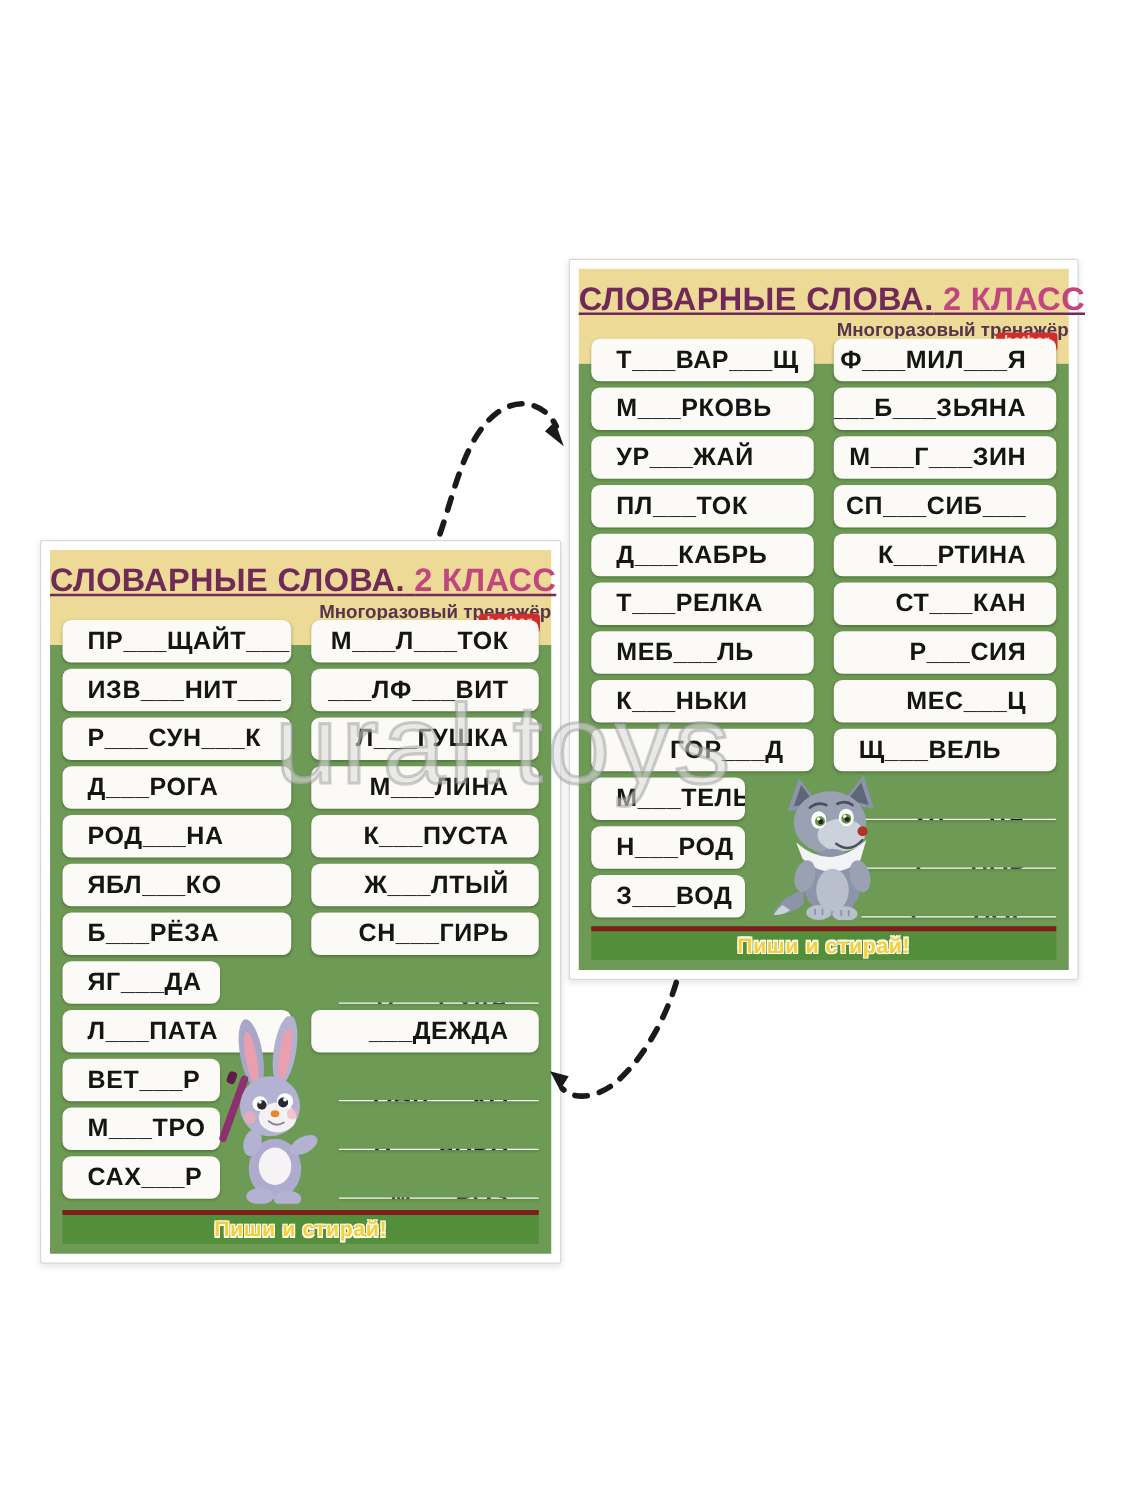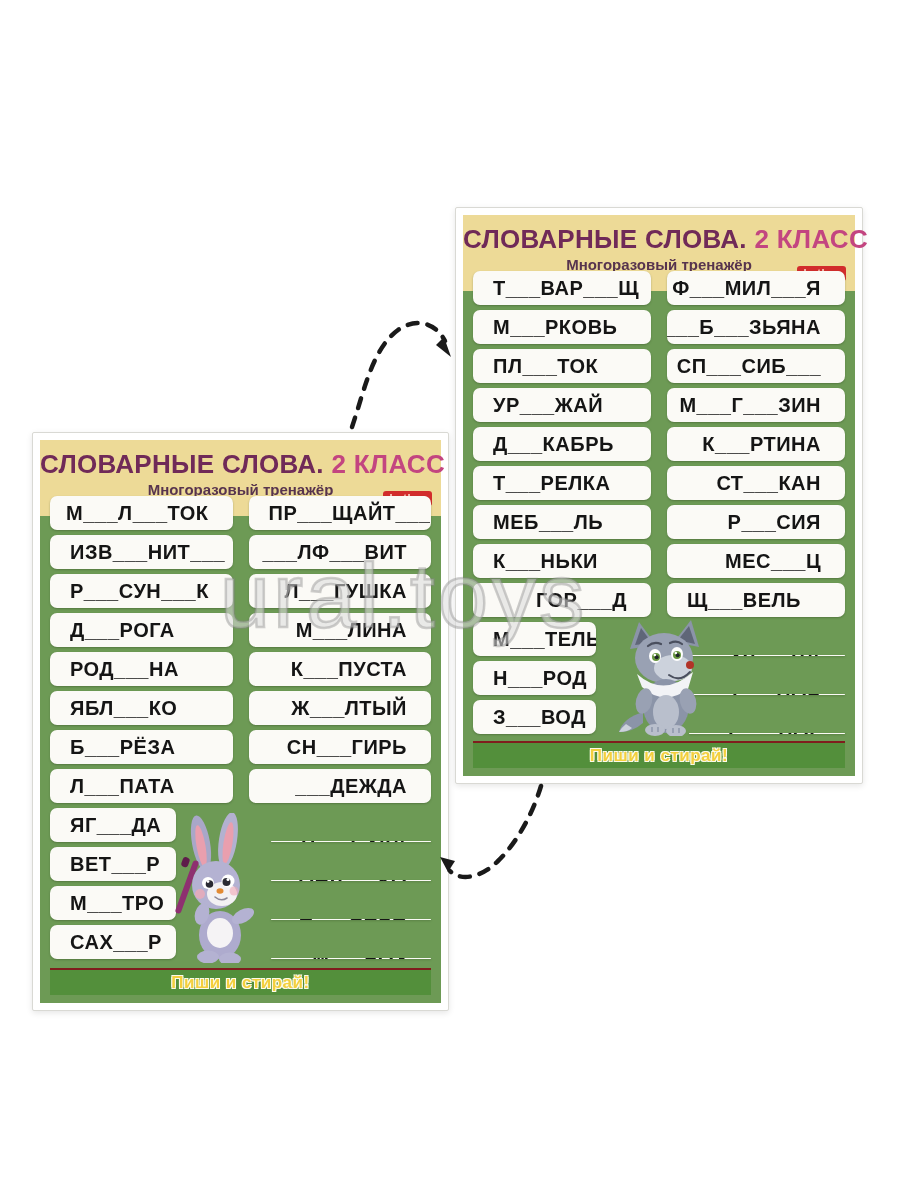--- a/index.html
+++ b/index.html
@@ -31,25 +31,25 @@
   .sheet-header{
     background:#edda97;
     height:76px;flex:none;
     text-align:center;
     position:relative;
     box-sizing:border-box;
     padding-top:9px;
   }
   .sheet-title{
     font-size:26px;font-weight:bold;line-height:30px;
-    color:#702a58;letter-spacing:.3px;white-space:nowrap;
+    color:#702a58;letter-spacing:.3px;white-space:nowrap;text-decoration:underline;
   }
   .sheet-title .grade{color:#c34580;}
   .sheet-subtitle{
-    font-size:15px;font-weight:bold;color:#57344e;margin-top:2px;
+    font-size:15px;font-weight:bold;color:#57344e;margin-top:2px;text-align:right;
   }
   .brand-chip{
     position:absolute;right:9px;bottom:10px;
     background:#d22c2c;color:#ffd9c8;
     font-size:11px;font-weight:bold;letter-spacing:.5px;
     padding:1px 6px 2px 6px;border-radius:3px;
   }
 
   .sheet-body{
     background:#6d9a55;
@@ -74,21 +74,21 @@
     white-space:nowrap;overflow:hidden;padding-left:33px;
   }
   .cell.l{width:calc(50% - 8px);padding-left:20px;}
   .cell.r{width:calc(50% - 8px);padding-right:24px;justify-content:flex-end;}
   .row.mrow .cell.l{width:33%;}
   .row.mrow .cell.r{width:42%;margin-top:33px;}
 
   .footer-band{
     position:absolute;left:10px;right:10px;bottom:8px;height:27px;
     background:#538f3b;
-    border-top:2px solid #7f1d1d;
+    border-top:4px solid #7f1d1d;
     display:flex;align-items:center;justify-content:center;
     z-index:2;box-sizing:border-box;
   }
   .footer-text{
     color:#f3cf3d;font-size:17px;font-weight:bold;letter-spacing:.5px;
     text-shadow:-1px -1px 0 #fdfbe9,1px -1px 0 #fdfbe9,-1px 1px 0 #fdfbe9,1px 1px 0 #fdfbe9;
   }
 
   .mascot{position:absolute;z-index:3;pointer-events:none;}
   #rabbit{left:131px;bottom:40px;width:94px;height:150px;}
@@ -127,26 +127,26 @@
         <div class="word-grid">
             <div class="row">
               <div class="cell l">Т___ВАР___Щ</div>
               <div class="cell r">Ф___МИЛ___Я</div>
             </div>
             <div class="row">
               <div class="cell l">М___РКОВЬ</div>
               <div class="cell r">___Б___ЗЬЯНА</div>
             </div>
             <div class="row">
+              <div class="cell l">УР___ЖАЙ</div>
+              <div class="cell r">М___Г___ЗИН</div>
+            </div>
+            <div class="row">
               <div class="cell l">ПЛ___ТОК</div>
               <div class="cell r">СП___СИБ___</div>
-            </div>
-            <div class="row">
-              <div class="cell l">УР___ЖАЙ</div>
-              <div class="cell r">М___Г___ЗИН</div>
             </div>
             <div class="row">
               <div class="cell l">Д___КАБРЬ</div>
               <div class="cell r">К___РТИНА</div>
             </div>
             <div class="row">
               <div class="cell l">Т___РЕЛКА</div>
               <div class="cell r">СТ___КАН</div>
             </div>
             <div class="row">
@@ -219,22 +219,22 @@
         <div class="sheet-title">
           <span>СЛОВАРНЫЕ СЛОВА.</span>
           <span class="grade">2 КЛАСС</span>
         </div>
         <div class="sheet-subtitle">Многоразовый тренажёр</div>
         <div class="brand-chip">hatber</div>
       </div>
       <div class="sheet-body">
         <div class="word-grid">
             <div class="row">
+              <div class="cell l">ПР___ЩАЙТ___</div>
               <div class="cell r">М___Л___ТОК</div>
-              <div class="cell l">ПР___ЩАЙТ___</div>
             </div>
             <div class="row">
               <div class="cell l">ИЗВ___НИТ___</div>
               <div class="cell r">___ЛФ___ВИТ</div>
             </div>
             <div class="row">
               <div class="cell l">Р___СУН___К</div>
               <div class="cell r">Л___ГУШКА</div>
             </div>
             <div class="row">
@@ -246,27 +246,27 @@
               <div class="cell r">К___ПУСТА</div>
             </div>
             <div class="row">
               <div class="cell l">ЯБЛ___КО</div>
               <div class="cell r">Ж___ЛТЫЙ</div>
             </div>
             <div class="row">
               <div class="cell l">Б___РЁЗА</div>
               <div class="cell r">СН___ГИРЬ</div>
             </div>
+            <div class="row mrow">
+              <div class="cell l">ЯГ___ДА</div>
+              <div class="cell r">П___СУДА</div>
+            </div>
             <div class="row">
               <div class="cell l">Л___ПАТА</div>
               <div class="cell r">___ДЕЖДА</div>
-            </div>
-            <div class="row mrow">
-              <div class="cell l">ЯГ___ДА</div>
-              <div class="cell r">П___СУДА</div>
             </div>
             <div class="row mrow">
               <div class="cell l">ВЕТ___Р</div>
               <div class="cell r">ОБЛ___КО</div>
             </div>
             <div class="row mrow">
               <div class="cell l">М___ТРО</div>
               <div class="cell r">Н___ЯБРЬ</div>
             </div>
             <div class="row mrow">

